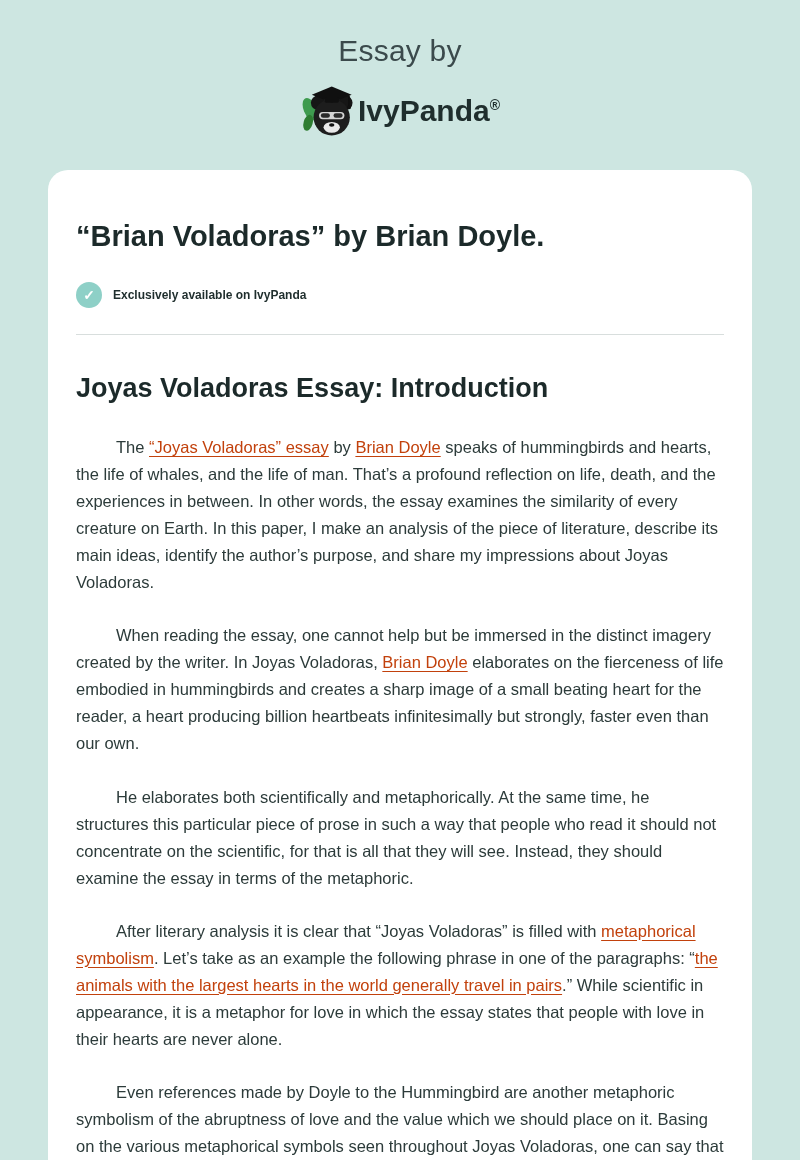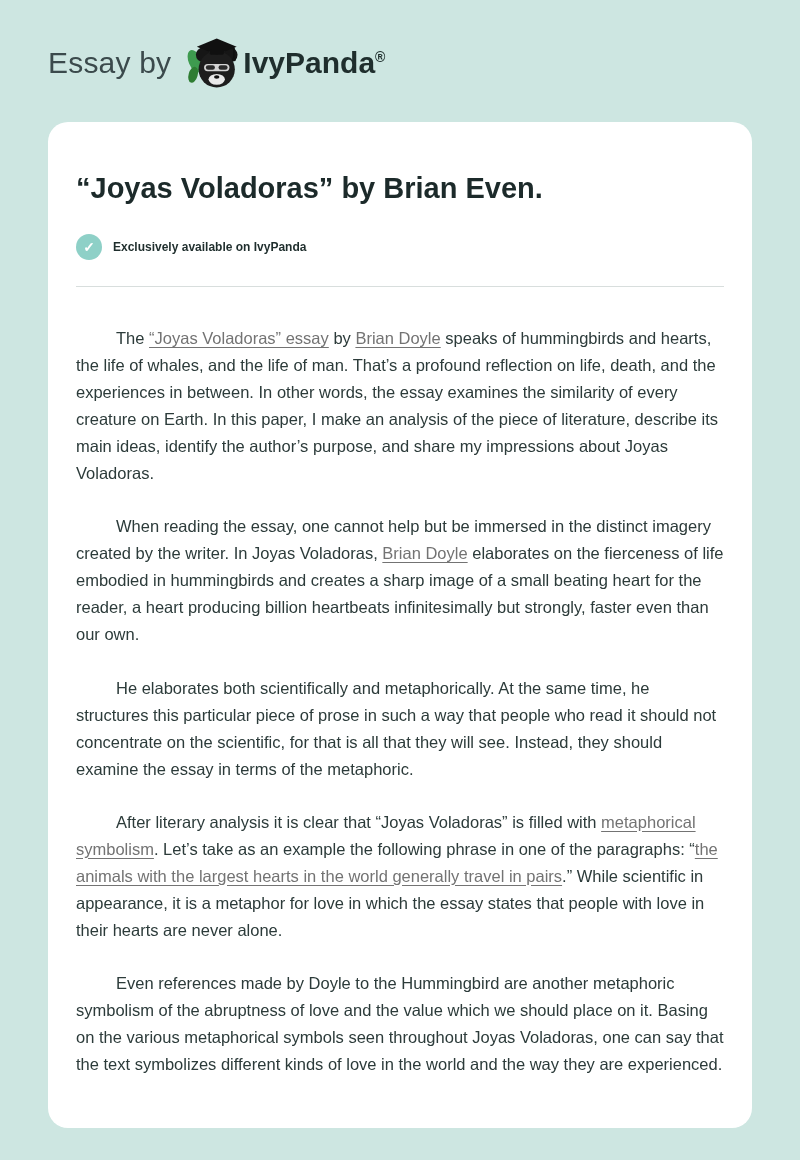--- a/index.html
+++ b/index.html
@@ -11,20 +11,21 @@
     font-family: "Liberation Sans", sans-serif;
     -webkit-font-smoothing: antialiased;
   }
 
   
   .header {
     display: flex;
     align-items: center;
     gap: 14px;
     padding: 34px 48px 22px 48px;
+    flex-direction: column;
   }
   .essay-by {
     font-size: 30px;
     color: #3b4a4c;
     letter-spacing: 0.2px;
   }
   .logo-wrap {
     display: flex;
     align-items: center;
     cursor: pointer;
@@ -99,21 +100,21 @@
   .para {
     font-size: 16.5px;
     line-height: 1.64;
     color: #2c3b3a;
     margin: 0 0 26px 0;
     text-indent: 40px;
   }
   .para:last-child { margin-bottom: 0; }
 
   .link {
-    color: #737373;
+    color: #c2410c;
     text-underline-offset: 3px;
   }
 </style>
 </head>
 <body>
 
 <div class="header">
   <span class="essay-by">Essay by</span>
   <div class="logo-wrap">
     <span>
@@ -140,30 +141,31 @@
         <circle cx="54" cy="28" r="2.2" fill="#101010"></circle>
       </svg>
     </span>
     <span class="brand"><span>IvyPanda</span><sup>®</sup></span>
   </div>
 </div>
 
 <div class="card">
 
   <h1 class="page-title">
-    <span>“Joyas Voladoras” by Brian Even.</span>
+    <span>“Brian Voladoras” by Brian Doyle.</span>
   </h1>
 
   <div class="badge-row">
     <span class="check-circle">✓</span>
     <span class="badge-text">Exclusively available on IvyPanda</span>
   </div>
 
   <hr class="divider">
 
+  <h2 class="section-heading">Joyas Voladoras Essay: Introduction</h2>
 
   <div>
       <p class="para"><span>The </span><a href="#" class="link">“Joyas Voladoras” essay</a><span> by </span><a href="#" class="link">Brian Doyle</a><span> speaks of hummingbirds and hearts, the life of whales, and the life of man. That’s a profound reflection on life, death, and the experiences in between. In other words, the essay examines the similarity of every creature on Earth. In this paper, I make an analysis of the piece of literature, describe its main ideas, identify the author’s purpose, and share my impressions about Joyas Voladoras.</span></p>
       <p class="para"><span>When reading the essay, one cannot help but be immersed in the distinct imagery created by the writer. In Joyas Voladoras, </span><a href="#" class="link">Brian Doyle</a><span> elaborates on the fierceness of life embodied in hummingbirds and creates a sharp image of a small beating heart for the reader, a heart producing billion heartbeats infinitesimally but strongly, faster even than our own.</span></p>
       <p class="para"><span>He elaborates both scientifically and metaphorically. At the same time, he structures this particular piece of prose in such a way that people who read it should not concentrate on the scientific, for that is all that they will see. Instead, they should examine the essay in terms of the metaphoric.</span></p>
       <p class="para"><span>After literary analysis it is clear that “Joyas Voladoras” is filled with </span><a href="#" class="link">metaphorical symbolism</a><span>. Let’s take as an example the following phrase in one of the paragraphs: “</span><a href="#" class="link">the animals with the largest hearts in the world generally travel in pairs</a><span>.” While scientific in appearance, it is a metaphor for love in which the essay states that people with love in their hearts are never alone.</span></p>
       <p class="para"><span>Even references made by Doyle to the Hummingbird are another metaphoric symbolism of the abruptness of love and the value which we should place on it. Basing on the various metaphorical symbols seen throughout Joyas Voladoras, one can say that the text symbolizes different kinds of love in the world and the way they are experienced.</span></p>
     </div>
 
 </div>

